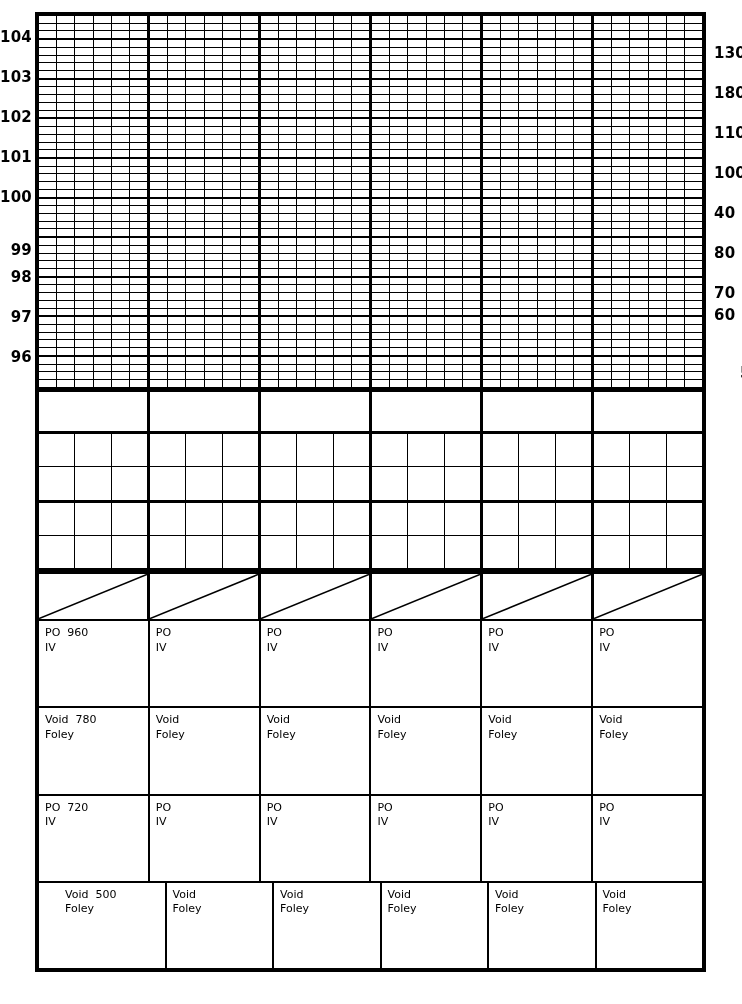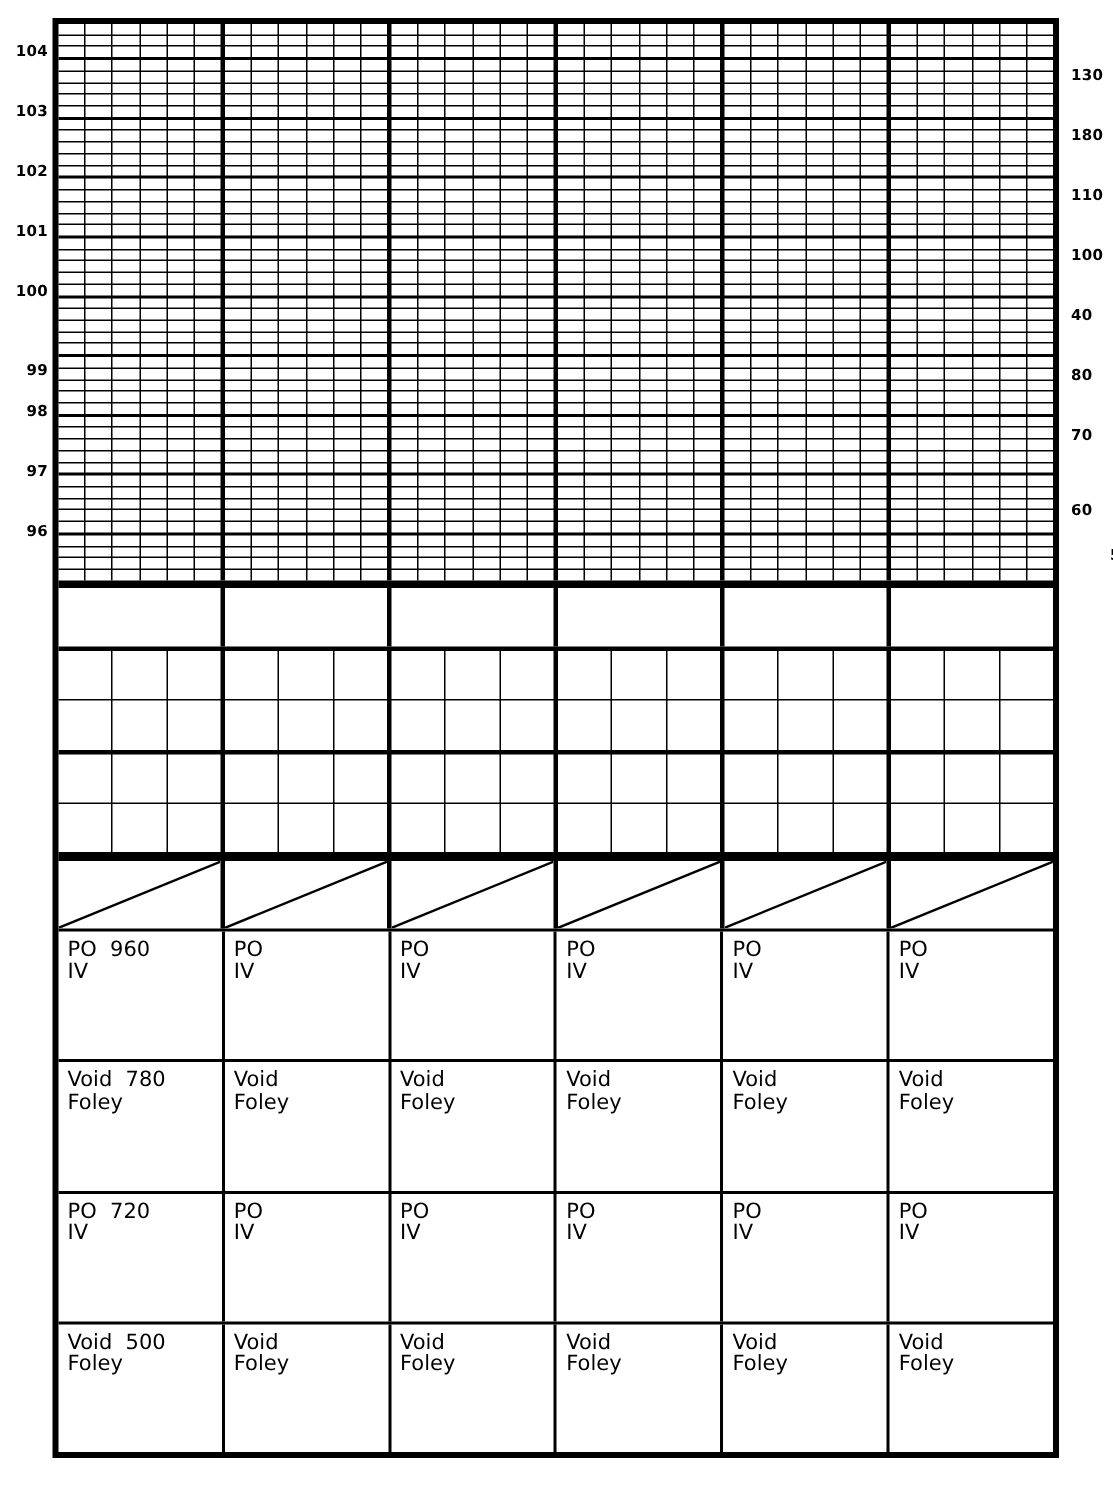--- a/index.html
+++ b/index.html
@@ -33,21 +33,21 @@
     position: absolute;
     top: 12px;
     width: 34px;
     height: 380px;
   }
   #axis-left  { left: 0px;   }
   #axis-right { left: 710px; width: 32px; }
 
   .axis-tick {
     position: absolute;
-    font-size: 10px;
+    font-size: 15px;
     font-weight: bold;
     line-height: 1;
     white-space: nowrap;
     letter-spacing: 0.2px;
   }
   #axis-left .axis-tick  { right: 2px; text-align: right; }
   #axis-right .axis-tick { left: 4px;  text-align: center;  }
 
   
   .majcols {
@@ -177,27 +177,27 @@
     display: flex;
     flex-direction: column;
   }
   .e-row {
     flex: 1 1 0;
     position: relative;
     box-sizing: border-box;
     border-bottom: 2.5px solid #000;
     display: flex;
   }
-  .e-row:last-child { border-bottom: none; }
+  .e-row:last-child { border-bottom: none; padding-left: 20px; }
   .e-cell {
     flex: 1 1 0;
     box-sizing: border-box;
     border-right: 2.5px solid #000;
     padding: 5px 0 0 6px;
-    font-size: 14px;
+    font-size: 11px;
     line-height: 14.5px;
   }
   .e-cell:last-child { border-right: none; }
   .e-line {
     white-space: pre;
     display: block;
   }
 </style>
 </head>
 <body>
@@ -215,21 +215,21 @@
   </div>
 
 <div id="axis-right" class="axis-col">
     <div class="axis-tick" style="top: 34px;">130</div>
     <div class="axis-tick" style="top: 74px;">180</div>
     <div class="axis-tick" style="top: 114px;">110</div>
     <div class="axis-tick" style="top: 154px;">100</div>
     <div class="axis-tick" style="top: 194px;">40</div>
     <div class="axis-tick" style="top: 234px;">80</div>
     <div class="axis-tick" style="top: 274px;">70</div>
-    <div class="axis-tick" style="top: 324px;">60</div>
+    <div class="axis-tick" style="top: 296px;">60</div>
     <div class="axis-tick" style="top: 354px; margin-left: 26px;">50</div>
   </div>
 
 <div id="chart-frame">
 
   <div id="sec-graph">
     <div class="majcols" id="graph-cols">
         <div class="majcol">
           <div class="g-subcols">
             <div class="g-subcol"></div>

